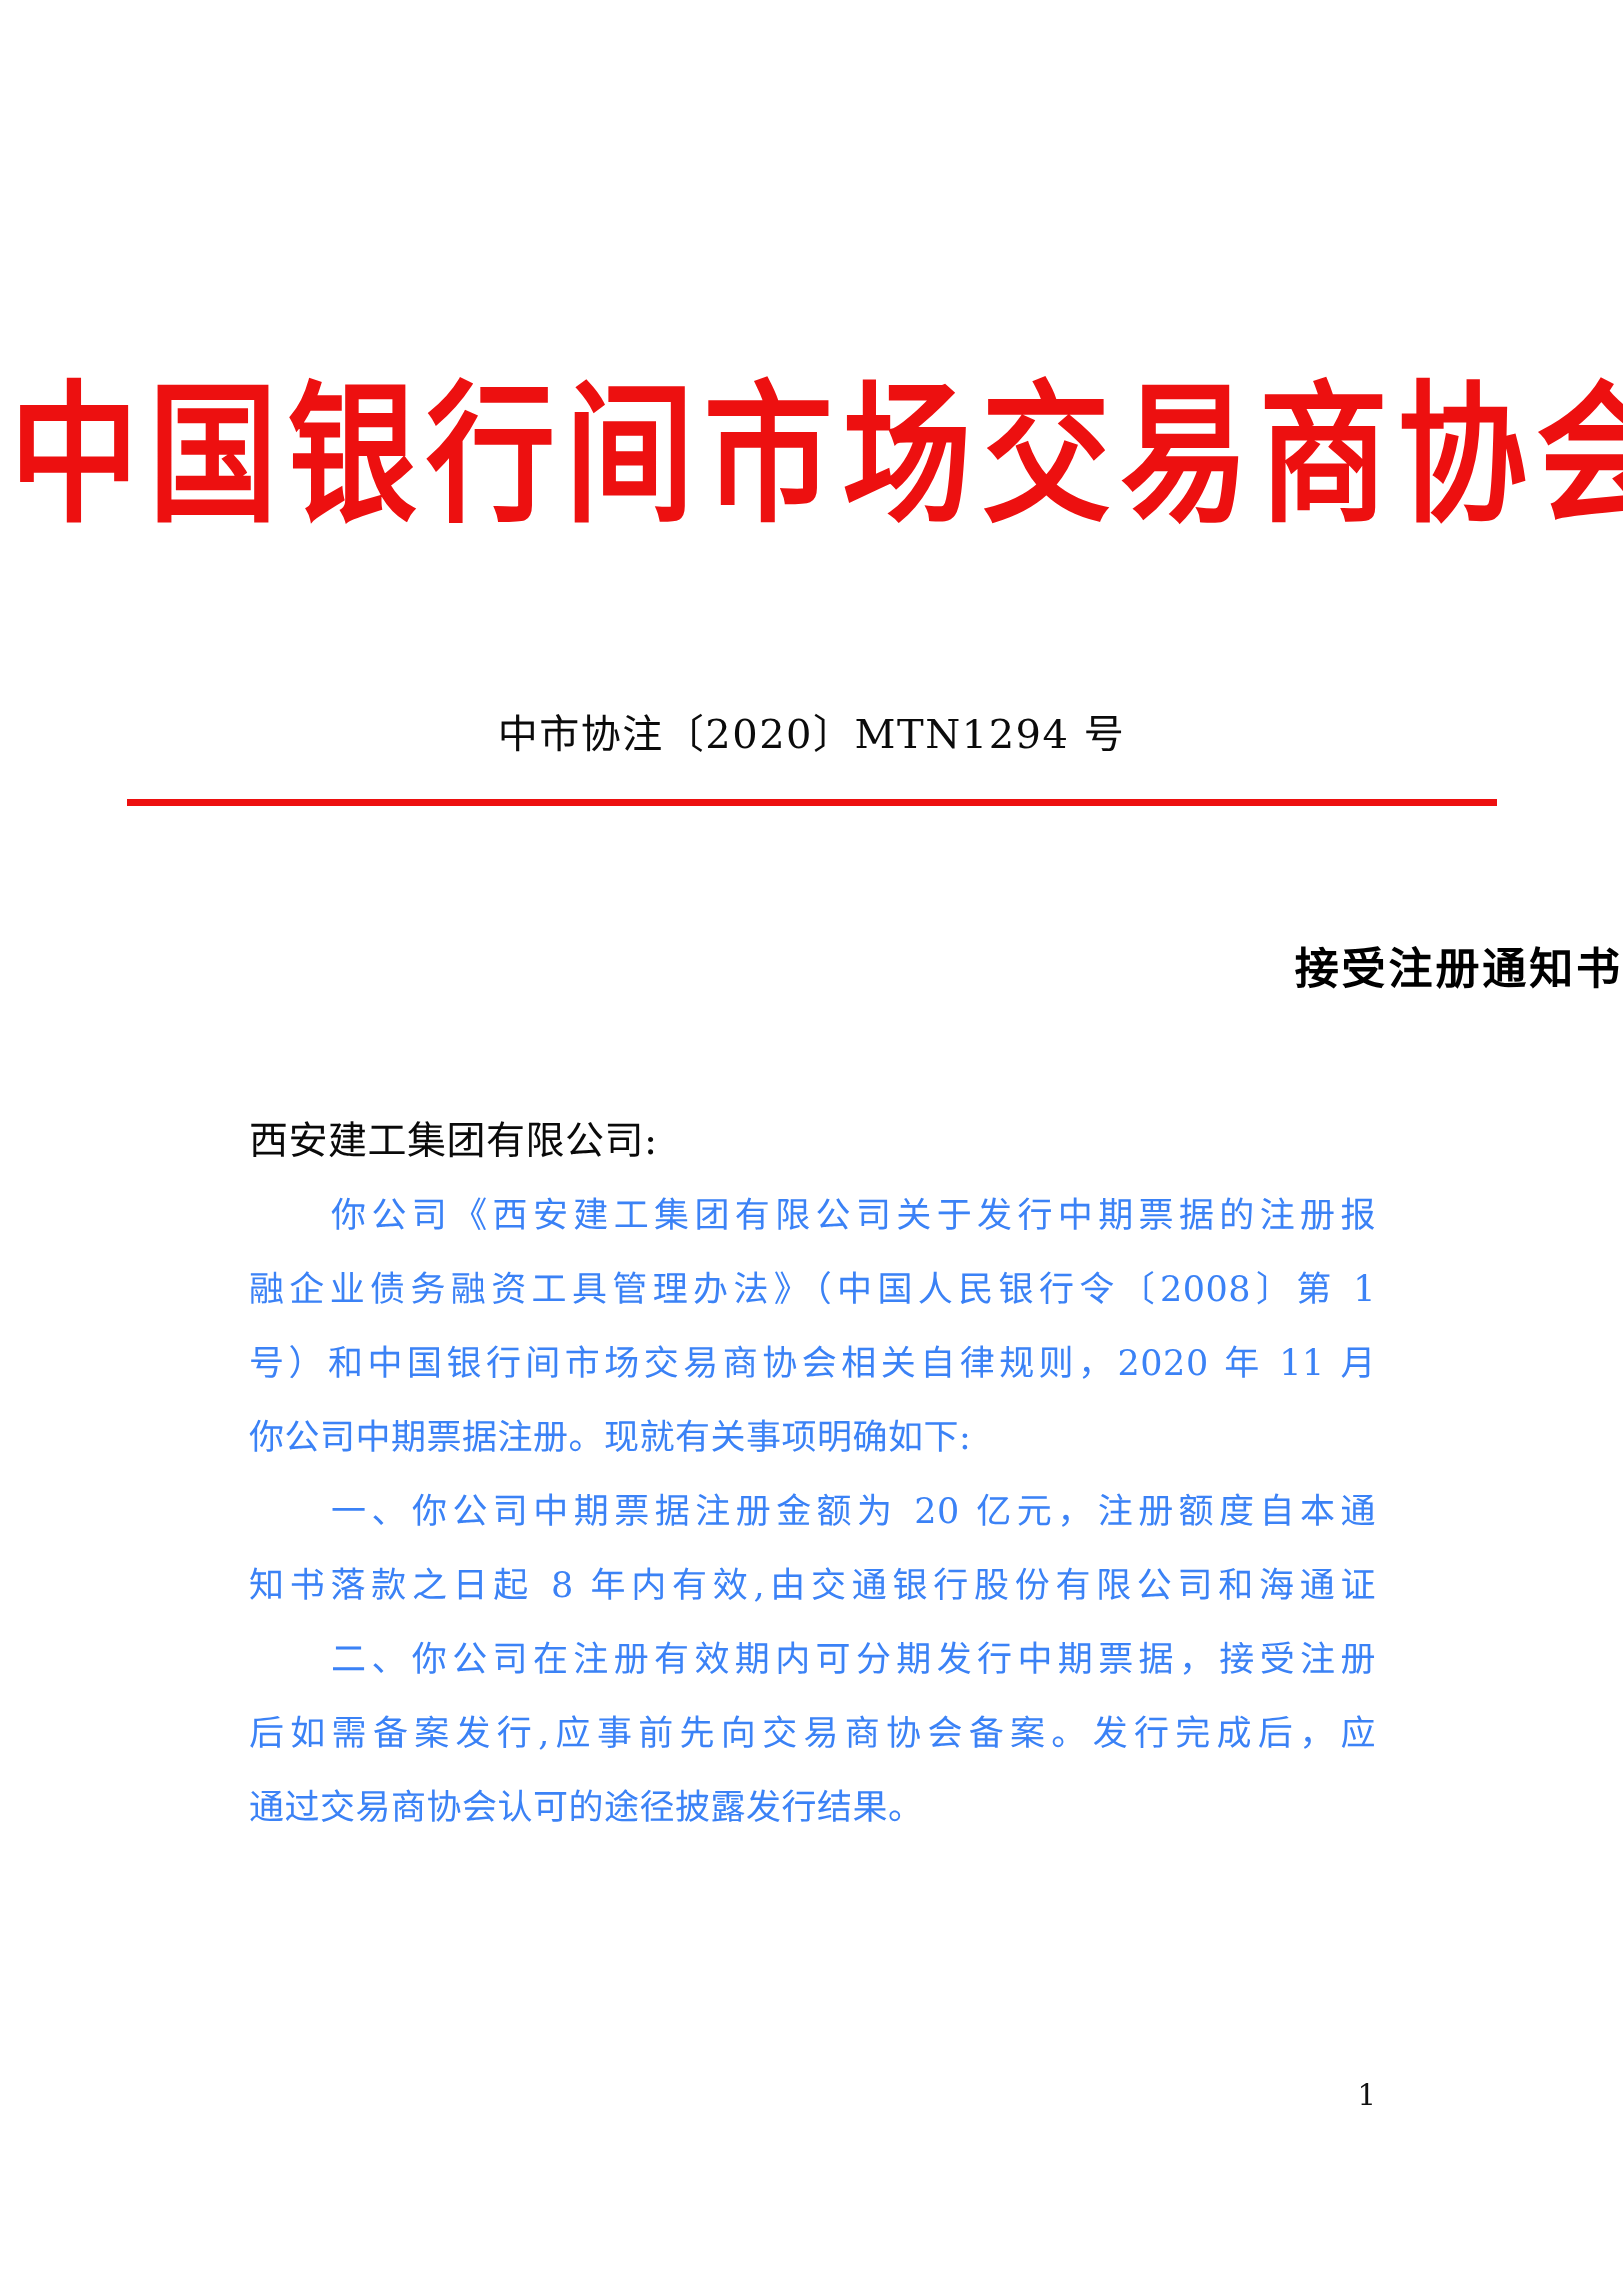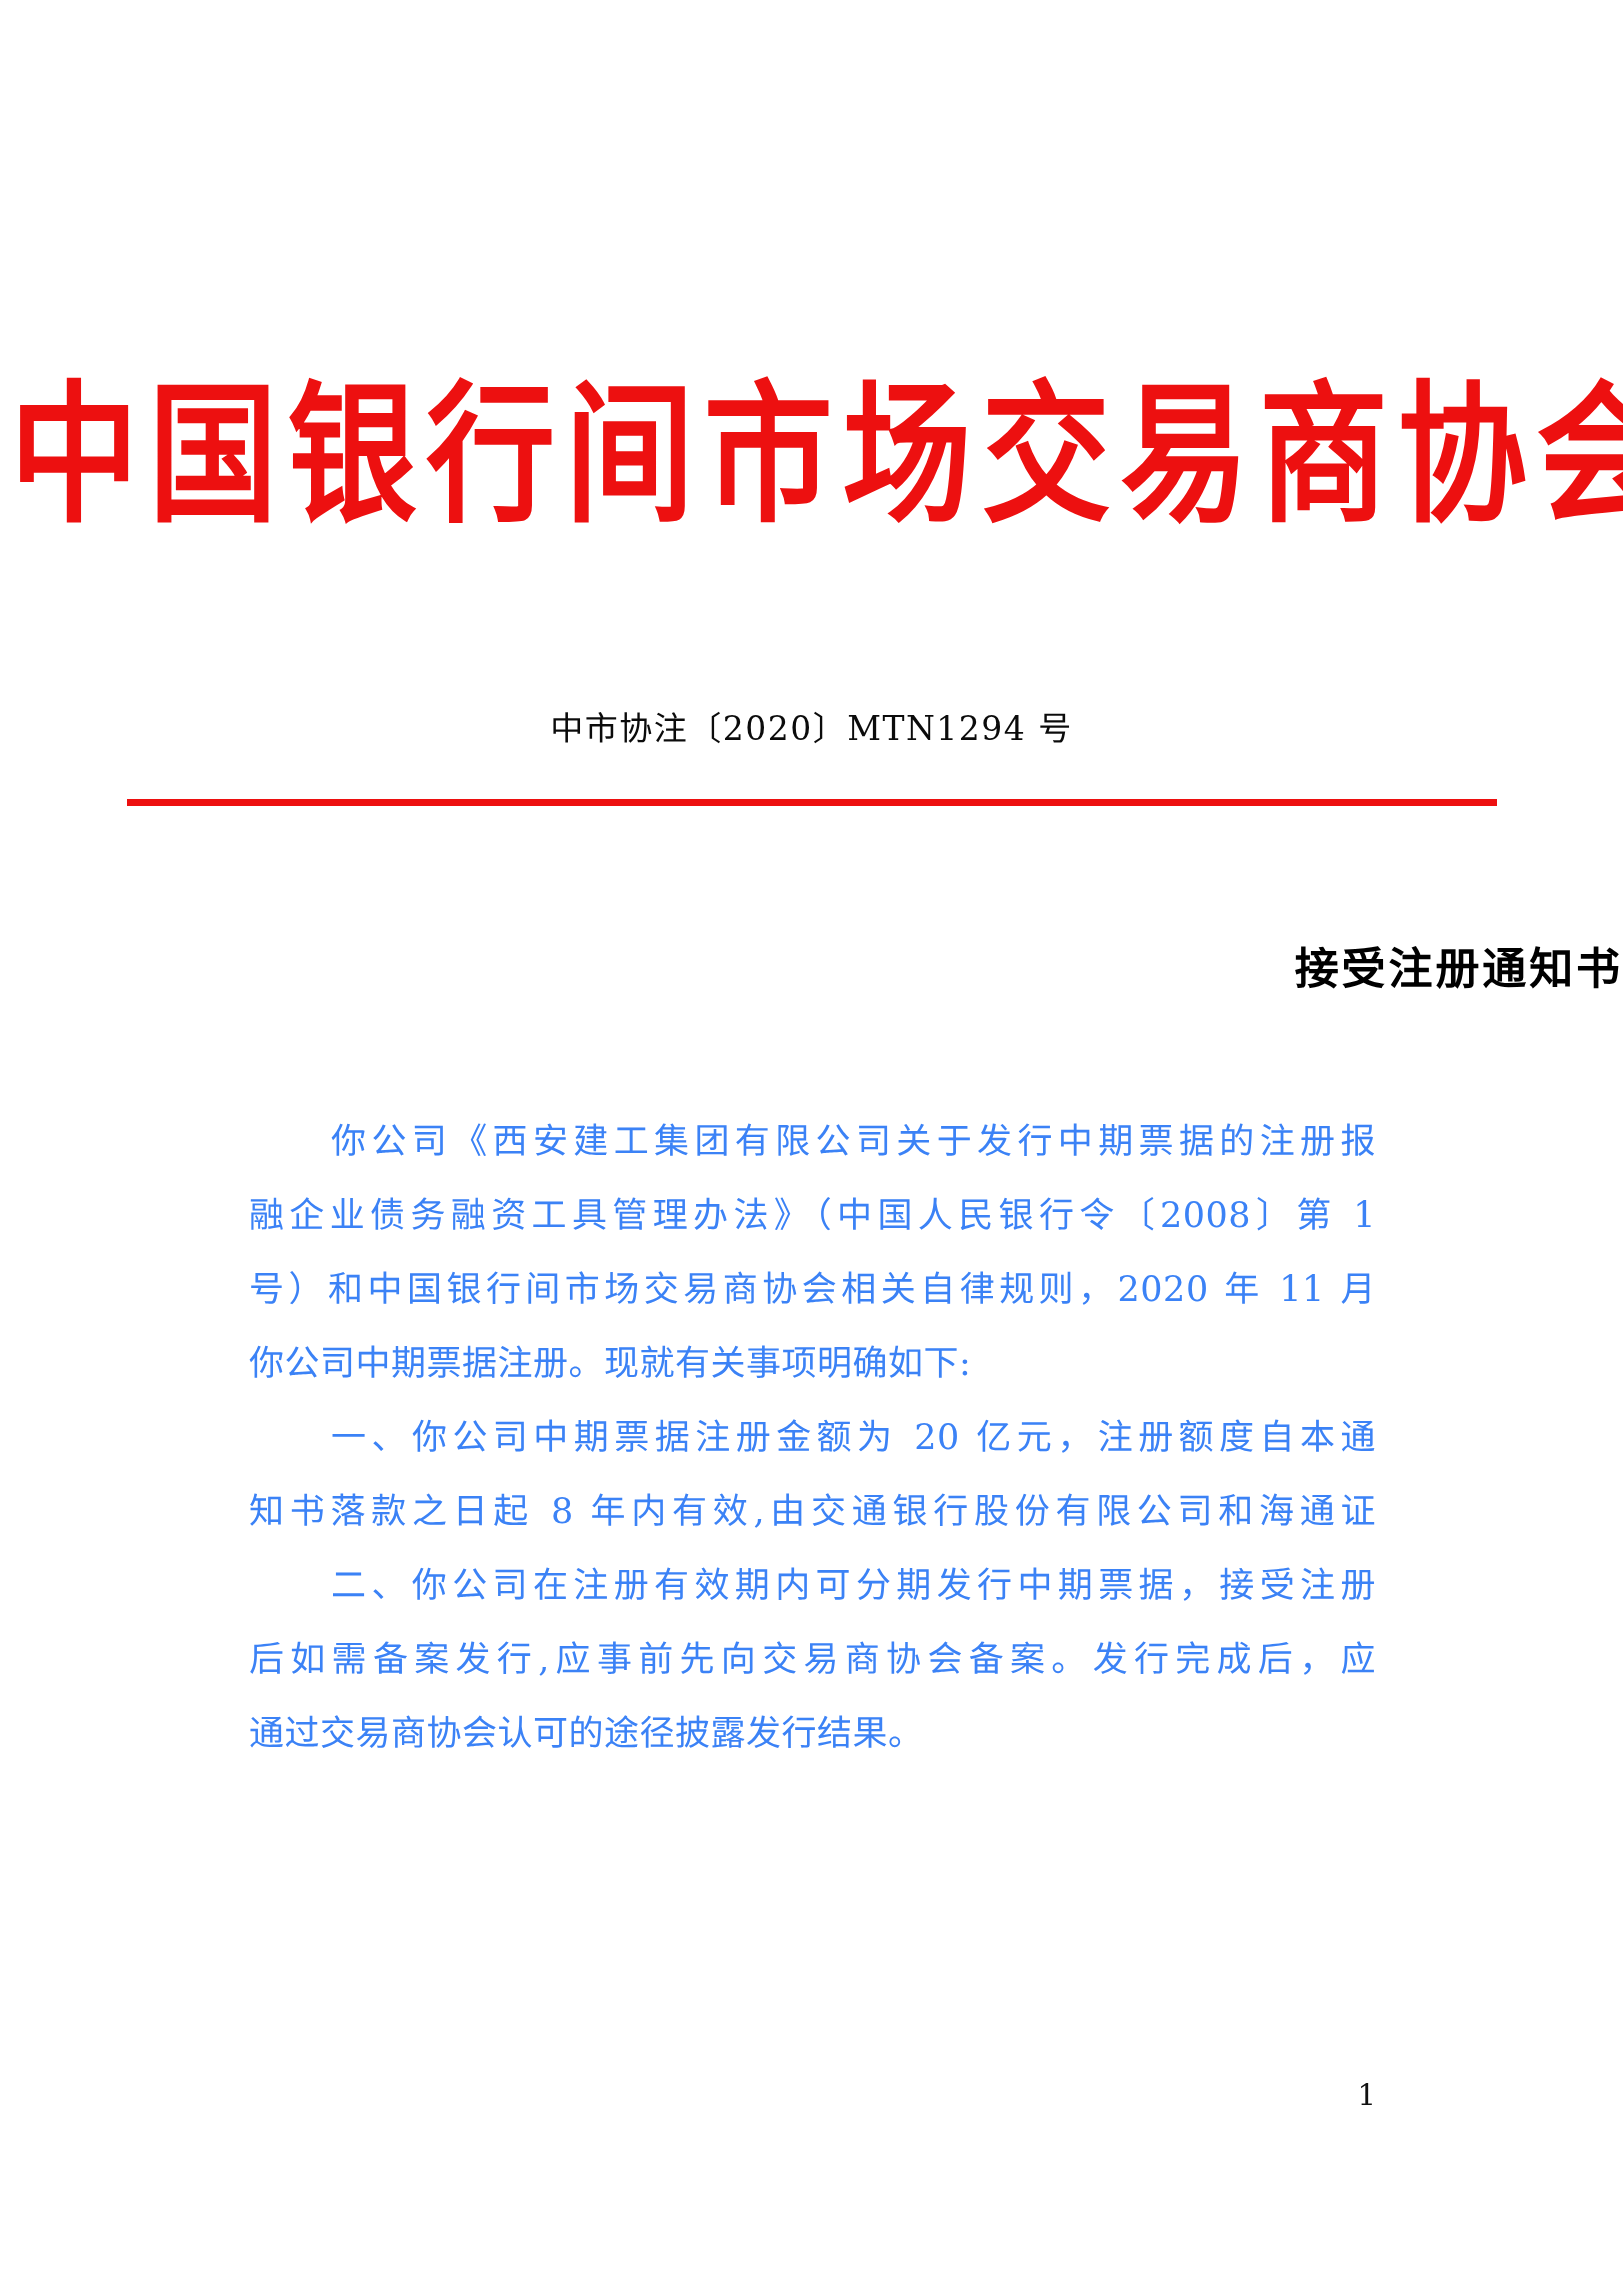--- a/index.html
+++ b/index.html
@@ -47,21 +47,21 @@
     position: absolute;
     left: 0;
     right: 0;
     top: 708px;
     text-align: center;
   }
 
   .doc-number {
     display: inline-block;
     color: #0b0b0b;
-    font-size: 33px;
+    font-size: 40px;
     line-height: 1.3;
     letter-spacing: 1.5px;
     font-family: "DejaVu Serif", "Liberation Serif", serif;
   }
 
   
   .red-rule {
     position: absolute;
     left: 127px;
     top: 799px;
@@ -155,20 +155,21 @@
   </div>
 
   <div class="red-rule"></div>
 
   <div class="doc-heading-row">
     <span class="doc-heading">接受注册通知书</span>
   </div>
 
   <div class="body-block">
 
+    <div class="addressee">西安建工集团有限公司:</div>
 
     <div class="para">
       <div class="body-line indent justify">你公司《西安建工集团有限公司关于发行中期票据的注册报</div>
       <div class="body-line justify">融企业债务融资工具管理办法》（中国人民银行令〔2008〕第 1</div>
       <div class="body-line justify">号）和中国银行间市场交易商协会相关自律规则，2020 年 11 月</div>
       <div class="body-line">你公司中期票据注册。现就有关事项明确如下:</div>
     </div>
 
     <div class="para">
       <div class="body-line indent justify">一、你公司中期票据注册金额为 20 亿元，注册额度自本通</div>

